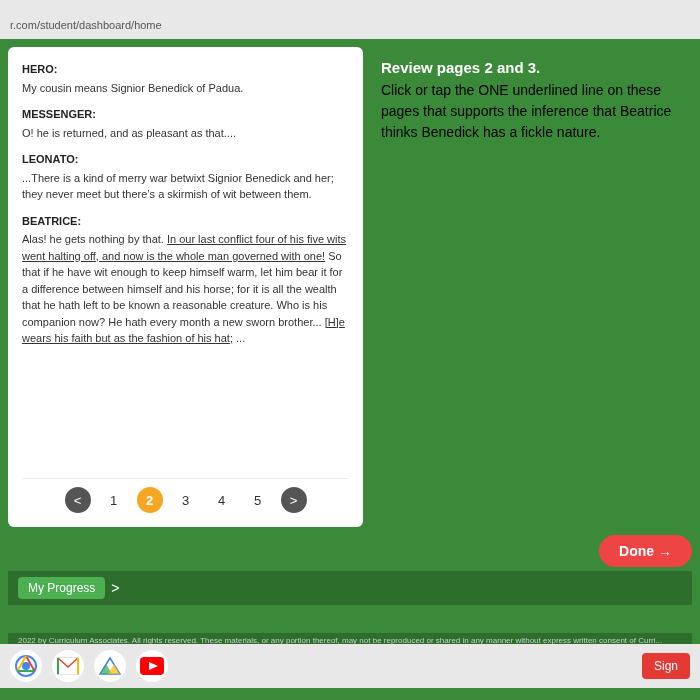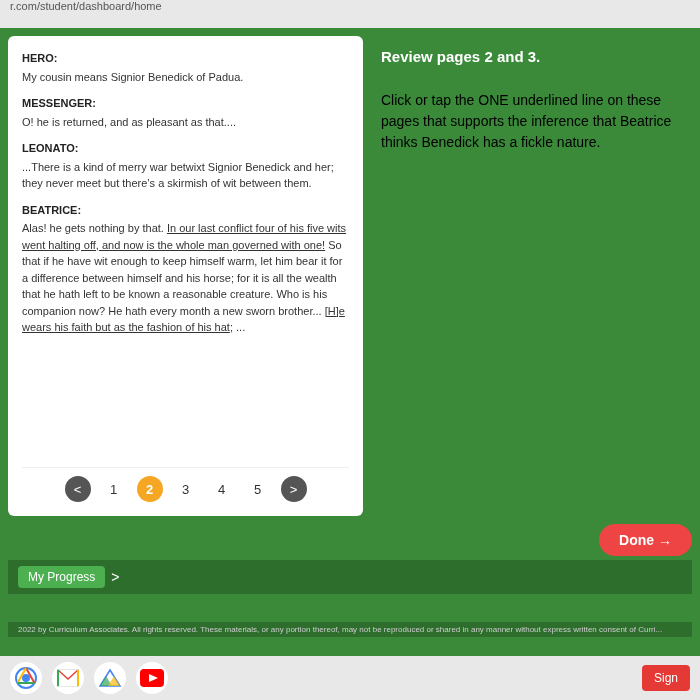--- a/index.html
+++ b/index.html
@@ -8,24 +8,24 @@
       height: 700px;
       background: #3a8a3a;
       font-family: Arial, sans-serif;
       overflow: hidden;
       position: relative;
     }
 
     
     .browser-bar {
       background: #e8e8e8;
-      height: 28px;
-      display: flex;
-      align-items: flex-start;
-      padding: 0 10px;
+      height: 39px;
+      display: flex;
+      align-items: flex-end;
+      padding: 8px 10px;
       font-size: 11px;
       color: #555;
     }
 
     
     .main-area {
       background: #3a8a3a;
       width: 100%;
       height: calc(700px - 28px);
       display: flex;
@@ -137,21 +137,21 @@
       display: flex;
       flex-direction: column;
       justify-content: flex-start;
       padding: 10px 6px;
     }
 
     .instruction-title {
       font-size: 15px;
       font-weight: bold;
       color: #fff;
-      margin-bottom: 23px;
+      margin-bottom: 2px;
       line-height: 1.4;
     }
 
     .instruction-body {
       font-size: 14px;
       color: #000000;
       line-height: 1.5;
     }
 
     
@@ -209,21 +209,21 @@
       color: #ccc;
       padding: 3px 10px;
       white-space: nowrap;
       overflow: hidden;
       margin-top: 28px;
     }
 
     
     .taskbar {
       position: absolute;
-      bottom: 0;
+      bottom: 12px;
       width: 700px;
       height: 44px;
       background: #e8e8e8;
       display: flex;
       align-items: center;
       padding: 0 10px;
       gap: 10px;
     }
 
     .taskbar-icon {

